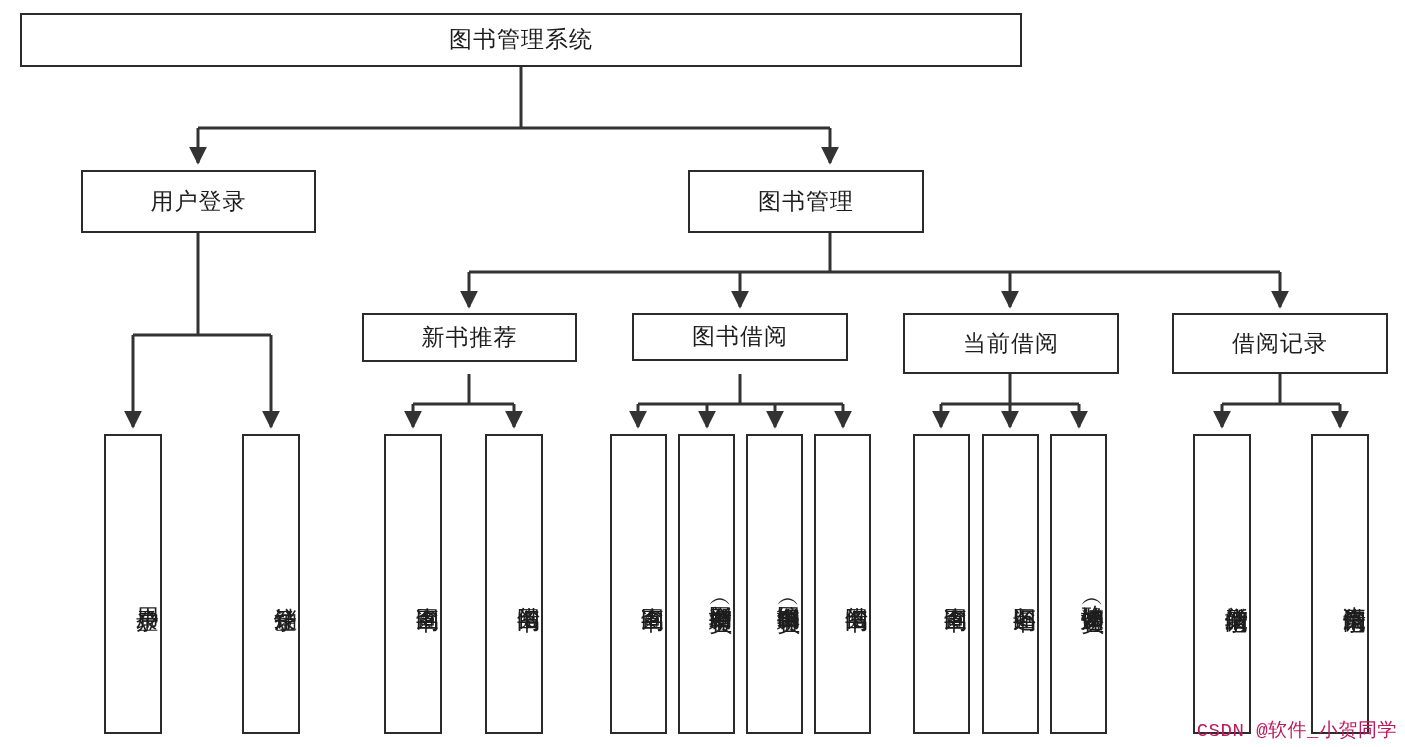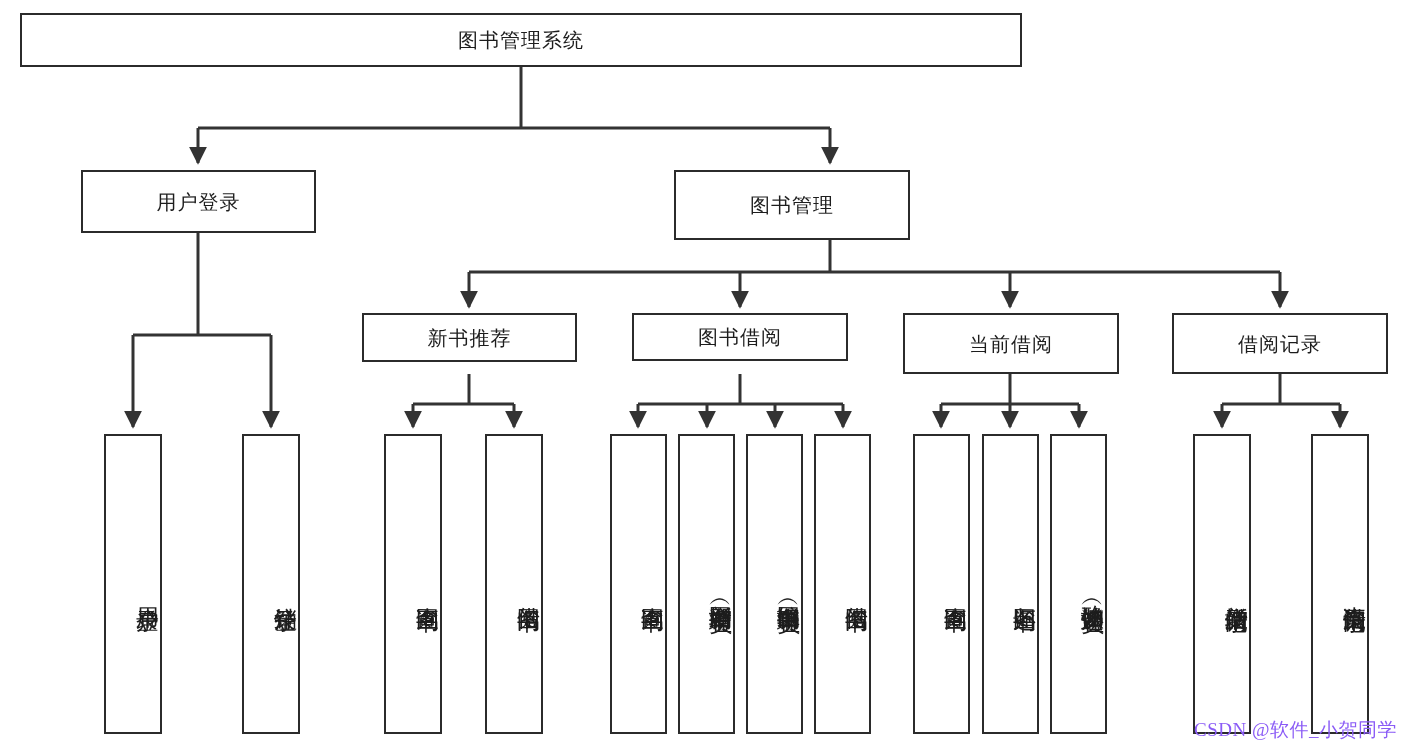--- a/index.html
+++ b/index.html
@@ -24,21 +24,21 @@
     position:absolute;
     box-sizing:border-box;
     background:#ffffff;
     border:2px solid #2b2b2b;
     display:flex;
     align-items:center;
     justify-content:center;
     color:#1d1d1d;
   }
   .node.h{
-    font-size:20px;
+    font-size:23px;
     letter-spacing:1px;
     line-height:1.2;
   }
   .node.v{
     font-size:23px;
     letter-spacing:1px;
     writing-mode:vertical-rl;
     text-orientation:upright;
     align-items:flex-start;
     justify-content:center;
@@ -48,24 +48,24 @@
   .node.v > span{
     writing-mode:vertical-rl;
     text-orientation:upright;
     display:block;
   }
   .watermark{
     position:absolute;
     right:8px;
     bottom:4px;
     font-size:19px;
-    color:#8b5cf6;
+    color:#be185d;
     letter-spacing:0.5px;
     white-space:nowrap;
-    font-family:Liberation Serif, serif;
+    font-family:Liberation Mono, monospace;
   }
 </style>
 </head>
 <body>
 
 <div id="canvas">
 
   <svg class="edges" viewBox="0 0 1405 747" xmlns="http://www.w3.org/2000/svg">
     <defs>
       <marker id="arrow" viewBox="0 0 10 10" refX="9" refY="5" markerWidth="6" markerHeight="6" orient="auto-start-reverse">
@@ -116,21 +116,21 @@
     </g>
   </svg>
 
   <div class="node h" style="left:20px;top:13px;width:1002px;height:54px;">
     <span>图书管理系统</span>
   </div>
 
   <div class="node h" style="left:81px;top:170px;width:235px;height:63px;">
     <span>用户登录</span>
   </div>
-  <div class="node h" style="left:674px;top:170px;width:236px;height:70px;">
+  <div class="node h" style="left:688px;top:170px;width:236px;height:63px;">
     <span>图书管理</span>
   </div>
 
   <div class="node h" style="left:362px;top:313px;width:215px;height:49px;">
     <span>新书推荐</span>
   </div>
   <div class="node h" style="left:632px;top:313px;width:216px;height:48px;">
     <span>图书借阅</span>
   </div>
   <div class="node h" style="left:1172px;top:313px;width:216px;height:61px;">

